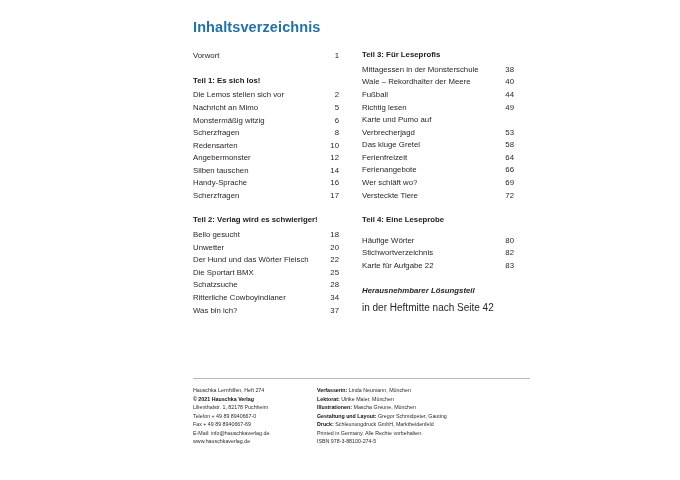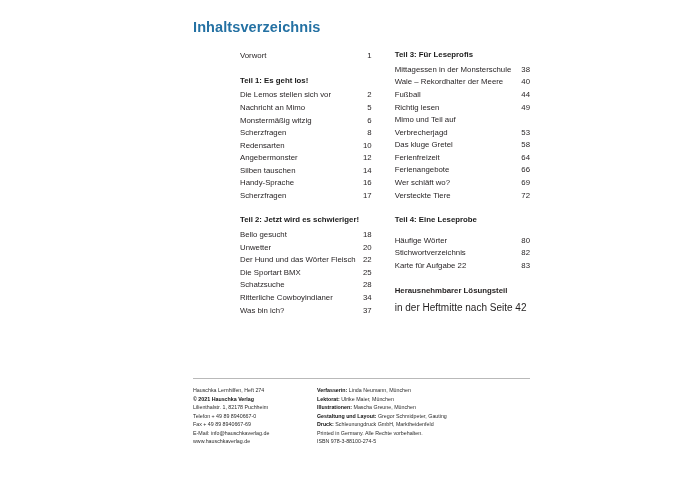--- a/index.html
+++ b/index.html
@@ -28,21 +28,20 @@
     color: #2471a3;
     letter-spacing: 0.1px;
     margin: 0 0 14px 0;
     line-height: 1.1;
   }
   .columns {
     display: flex;
     flex-direction: row;
     align-items: flex-start;
     gap: 0px;
-    margin-left: 47px;
   }
   .col {
     display: flex;
     flex-direction: column;
   }
   .col-left {
     width: 146px;
     margin-right: 23px;
   }
   .col-right {
@@ -87,20 +86,21 @@
     margin-top: 9px;
   }
   .note-block {
     margin-top: 14px;
   }
   .note-head {
     font-size: 7.8px;
     font-weight: bold;
     line-height: 1.4;
     margin-bottom: 4px;
+    font-style: italic;
   }
   .note-body {
     font-size: 10px;
     line-height: 1.4;
   }
   .footer {
     position: absolute;
     left: 193px;
     right: 150px;
     top: 378px;
@@ -142,21 +142,21 @@
 
   <div class="columns">
     <div class="col col-left">
         <div class="part">
           <div class="entry">
             <span class="title">Vorwort</span>
             <span class="page-num">1</span>
           </div>
         </div>
         <div class="part">
-          <div class="part-heading">Teil 1: Es geht los!</div>
+          <div class="part-heading">Teil 1: Es sich los!</div>
           <div class="entry">
             <span class="title">Die Lemos stellen sich vor</span>
             <span class="page-num">2</span>
           </div>
           <div class="entry">
             <span class="title">Nachricht an Mimo</span>
             <span class="page-num">5</span>
           </div>
           <div class="entry">
             <span class="title">Monstermäßig witzig</span>
@@ -181,21 +181,21 @@
           <div class="entry">
             <span class="title">Handy-Sprache</span>
             <span class="page-num">16</span>
           </div>
           <div class="entry">
             <span class="title">Scherzfragen</span>
             <span class="page-num">17</span>
           </div>
         </div>
         <div class="part">
-          <div class="part-heading">Teil 2: Jetzt wird es schwieriger!</div>
+          <div class="part-heading">Teil 2: Verlag wird es schwieriger!</div>
           <div class="entry">
             <span class="title">Bello gesucht</span>
             <span class="page-num">18</span>
           </div>
           <div class="entry">
             <span class="title">Unwetter</span>
             <span class="page-num">20</span>
           </div>
           <div class="entry">
             <span class="title">Der Hund und das Wörter Fleisch</span>
@@ -232,21 +232,21 @@
           </div>
           <div class="entry">
             <span class="title">Fußball</span>
             <span class="page-num">44</span>
           </div>
           <div class="entry">
             <span class="title">Richtig lesen</span>
             <span class="page-num">49</span>
           </div>
           <div class="entry">
-            <span class="title">Mimo und Teil auf</span>
+            <span class="title">Karte und Pumo auf</span>
             <span class="page-num"></span>
           </div>
           <div class="entry">
             <span class="title">Verbrecherjagd</span>
             <span class="page-num">53</span>
           </div>
           <div class="entry">
             <span class="title">Das kluge Gretel</span>
             <span class="page-num">58</span>
           </div>

